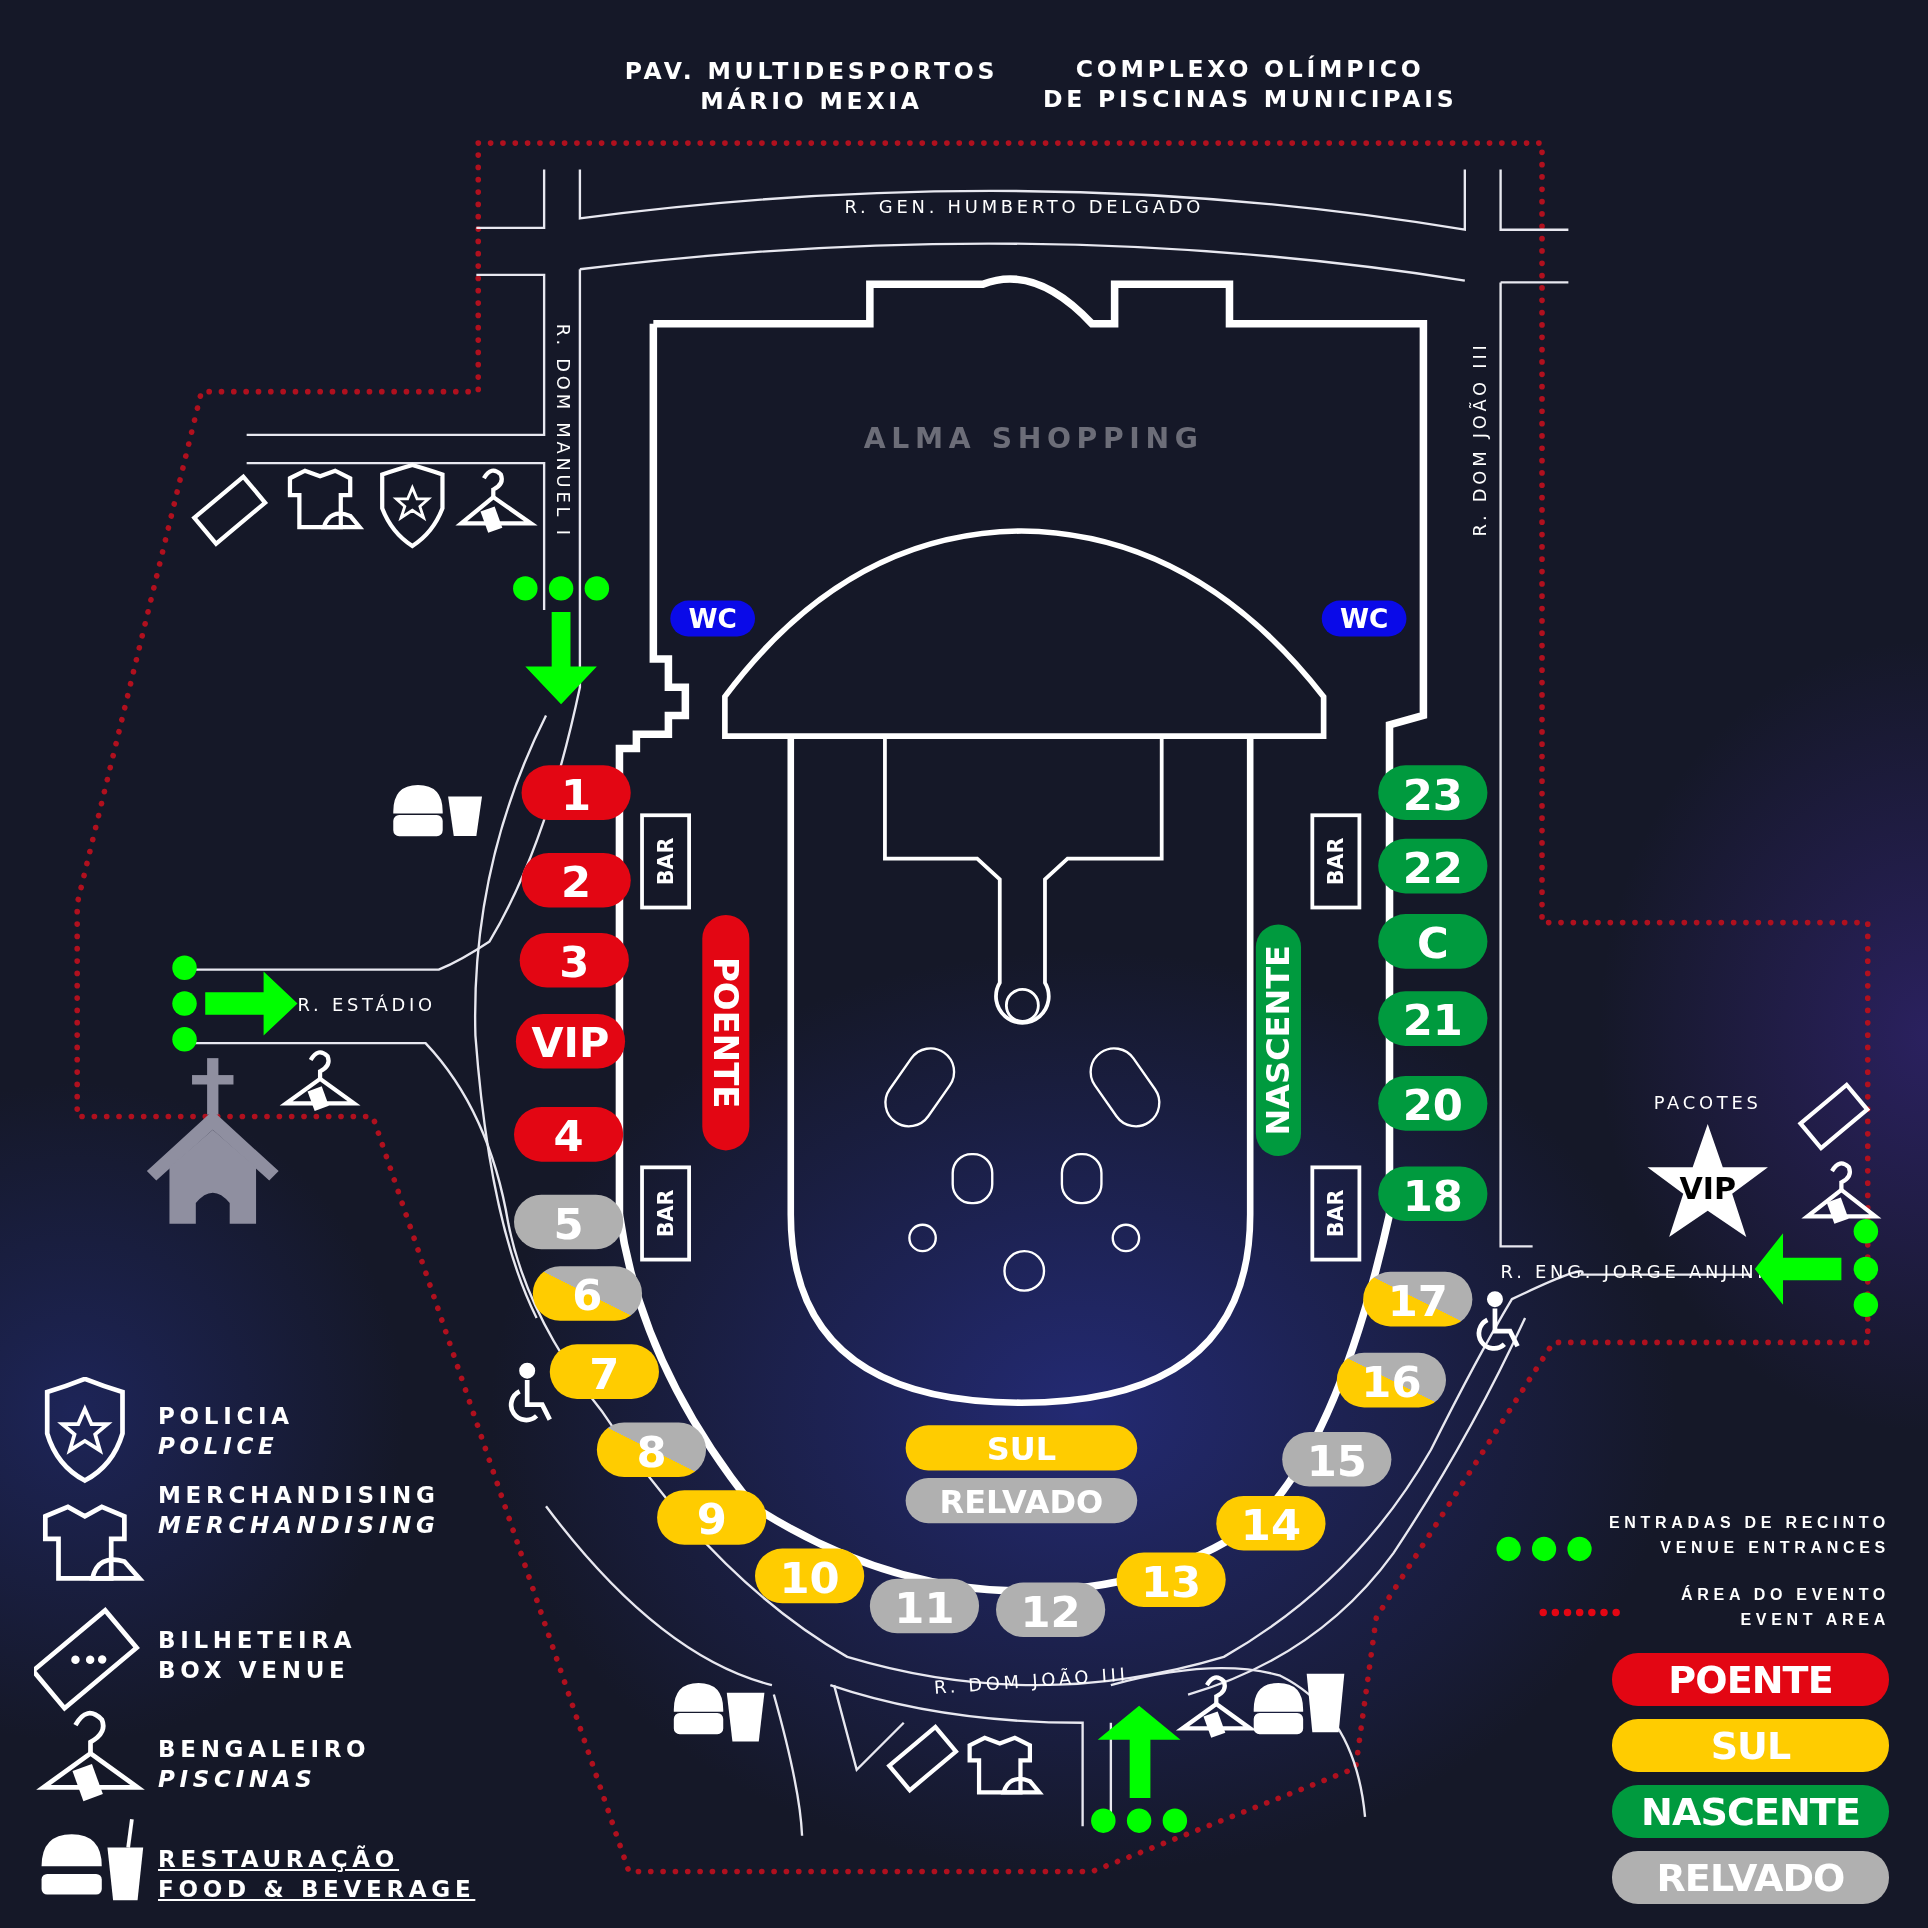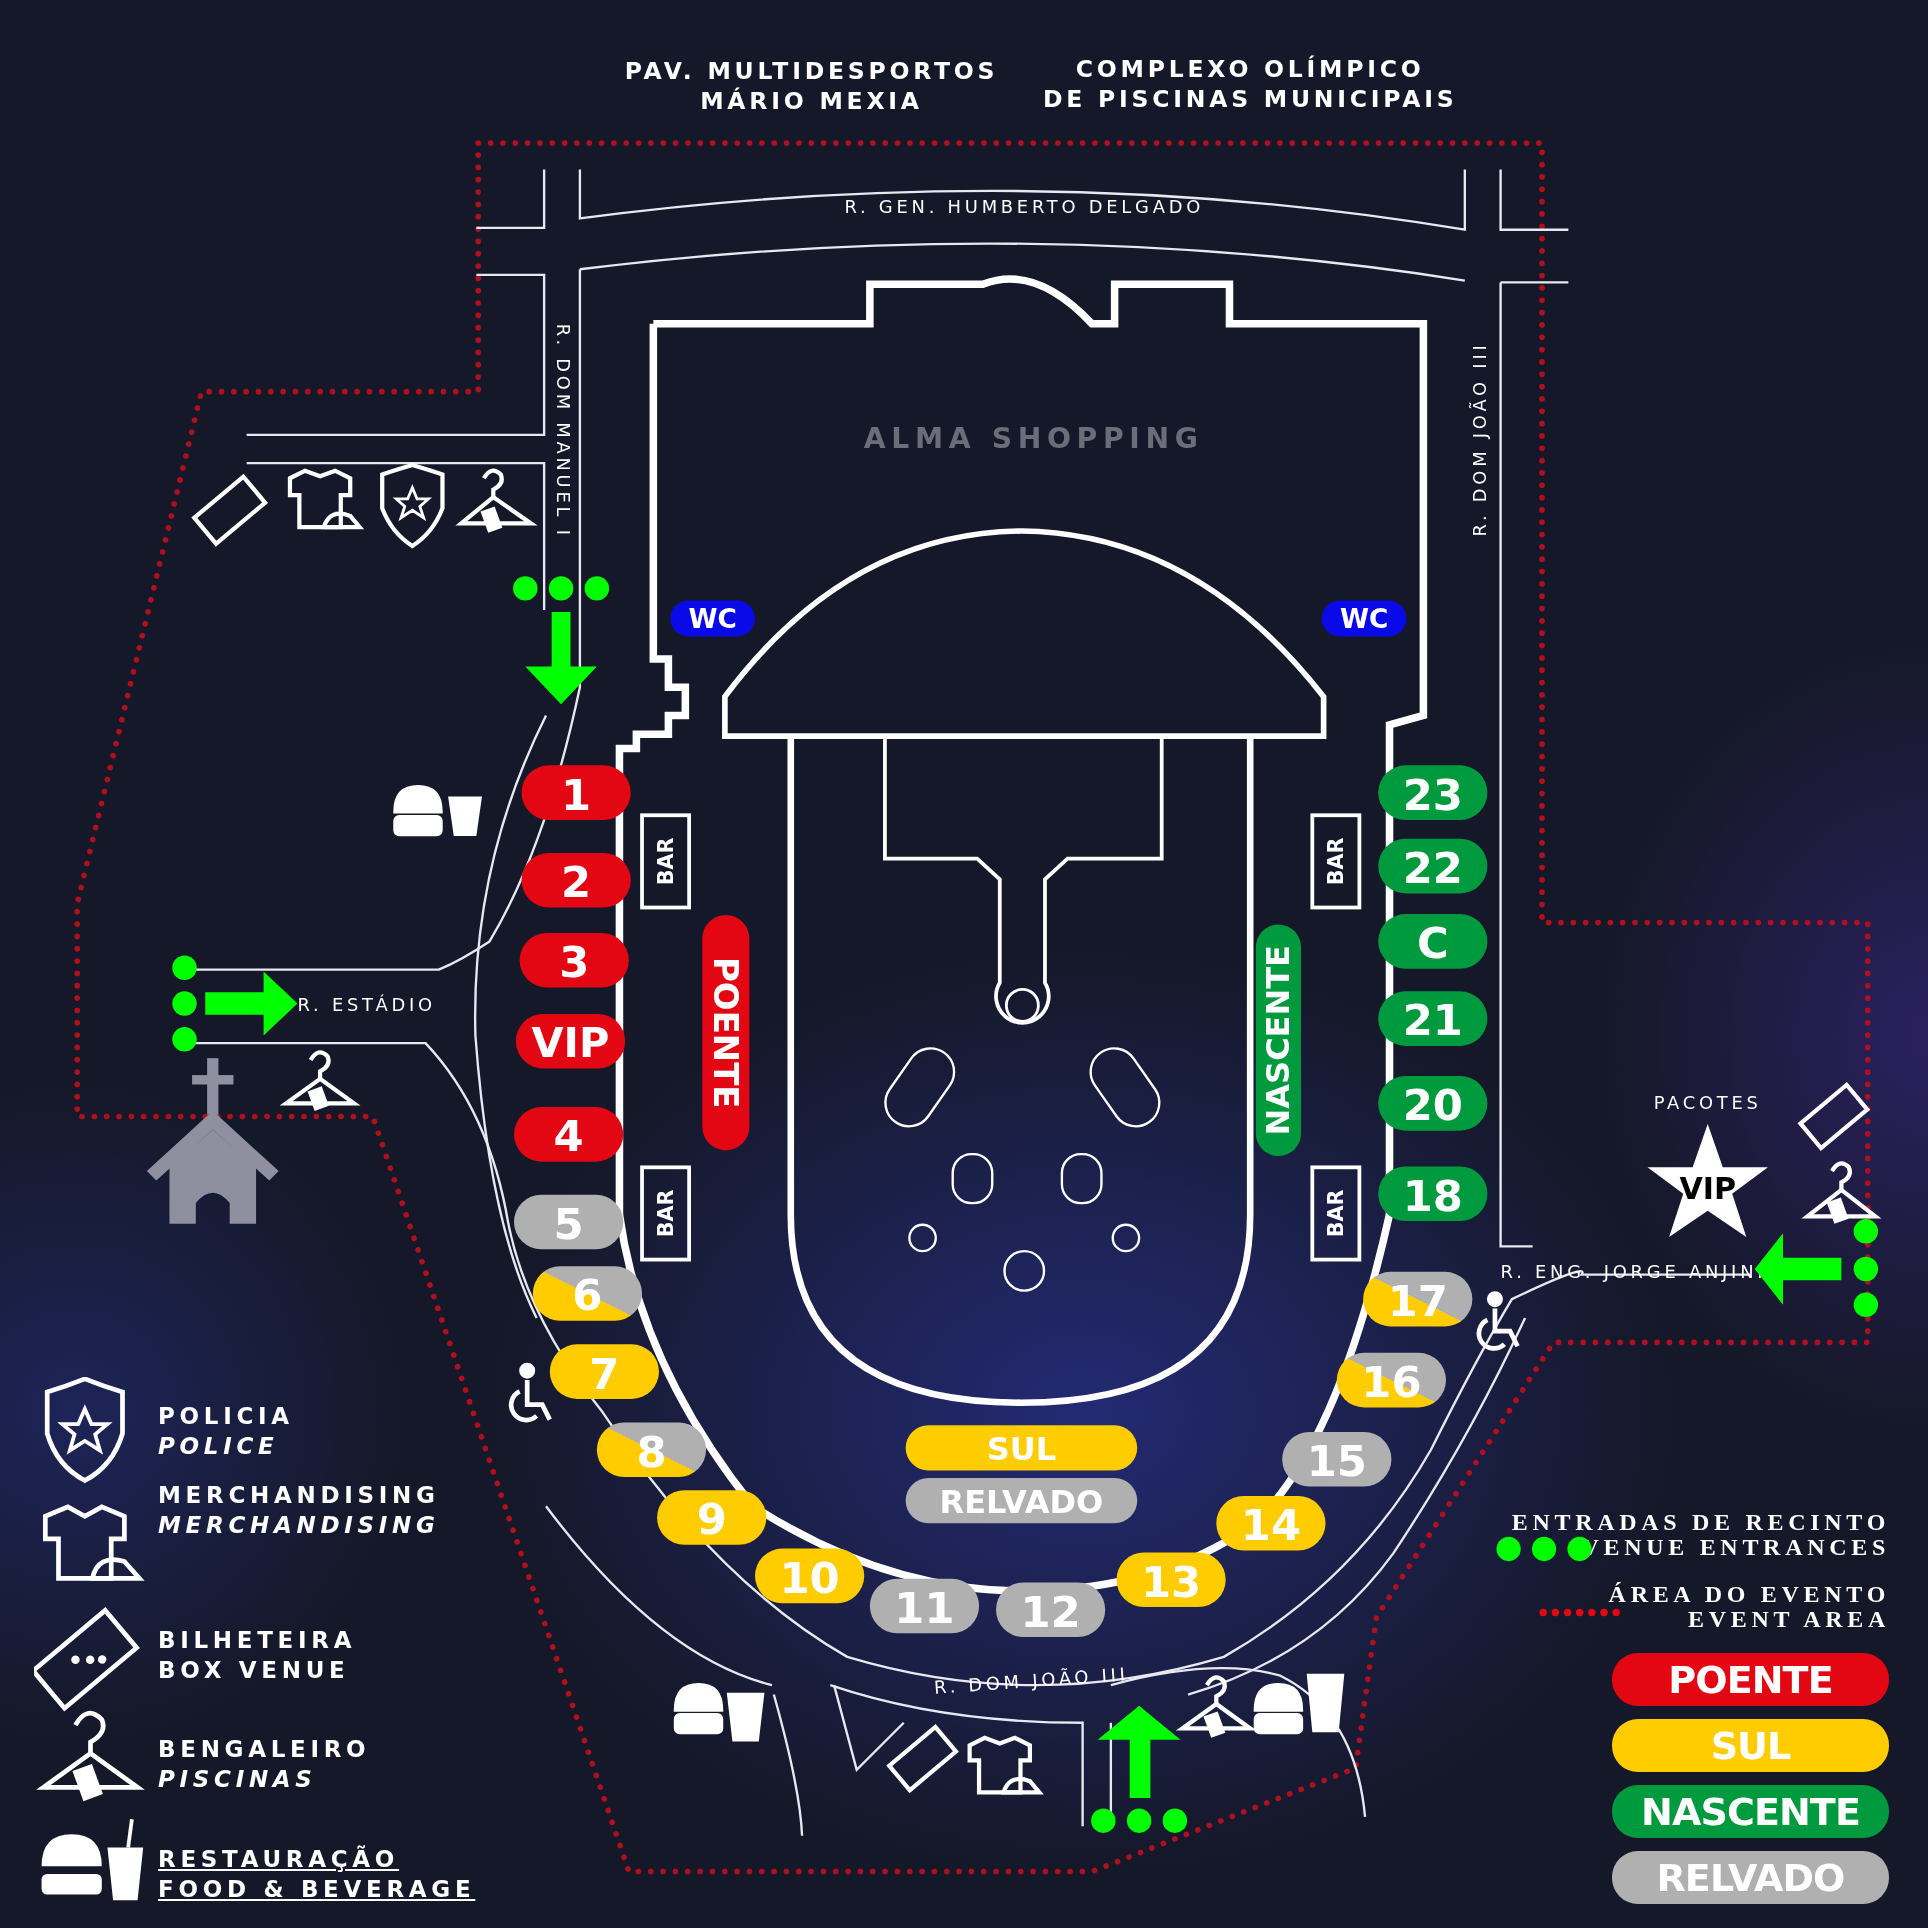--- a/index.html
+++ b/index.html
@@ -11,21 +11,21 @@
       radial-gradient(ellipse 471px 471px at 75px 1412px, rgba(35,45,120,0.6), rgba(20,23,40,0) 70%),
       #151828;
     font-family:"Liberation Sans", sans-serif;color:#fff;}
   svg{position:absolute;left:0;top:0;}
   .t{font-family:"DejaVu Sans", sans-serif;fill:#fff;font-weight:bold;}
   .street{font-family:"DejaVu Sans", sans-serif;fill:#fff;font-size:19px;letter-spacing:4px;}
   .venue{font-family:"DejaVu Sans", sans-serif;fill:#fff;font-size:25px;font-weight:bold;letter-spacing:4px;}
   .gate-text{font-family:"DejaVu Sans", sans-serif;font-weight:bold;fill:#fff;text-anchor:middle;dominant-baseline:central;}
   .legend-label{position:absolute;left:158px;font-family:"DejaVu Sans", sans-serif;font-weight:bold;font-size:23px;letter-spacing:4.7px;line-height:30px;color:#fff;}
   .legend-label .en{font-style:italic;}
-  .keybox{position:absolute;right:38px;text-align:right;font-family:Liberation Serif, serif;font-weight:bold;font-size:24px;letter-spacing:4.7px;line-height:25.4px;color:#fff;}
+  .keybox{position:absolute;right:38px;text-align:right;font-family:Liberation Sans, sans-serif;font-weight:bold;font-size:16px;letter-spacing:4.7px;line-height:25.4px;color:#fff;}
   .pill{position:absolute;left:1612px;width:277px;height:53px;border-radius:26px;
     font-family:"DejaVu Sans", sans-serif;font-weight:bold;font-size:38px;color:#fff;
     display:flex;align-items:center;justify-content:center;letter-spacing:-0.9px;}
 </style>
 </head>
 <body>
 
 <div id="stage">
 
 <svg width="1928" height="1928" viewBox="0 0 2048 2048">

